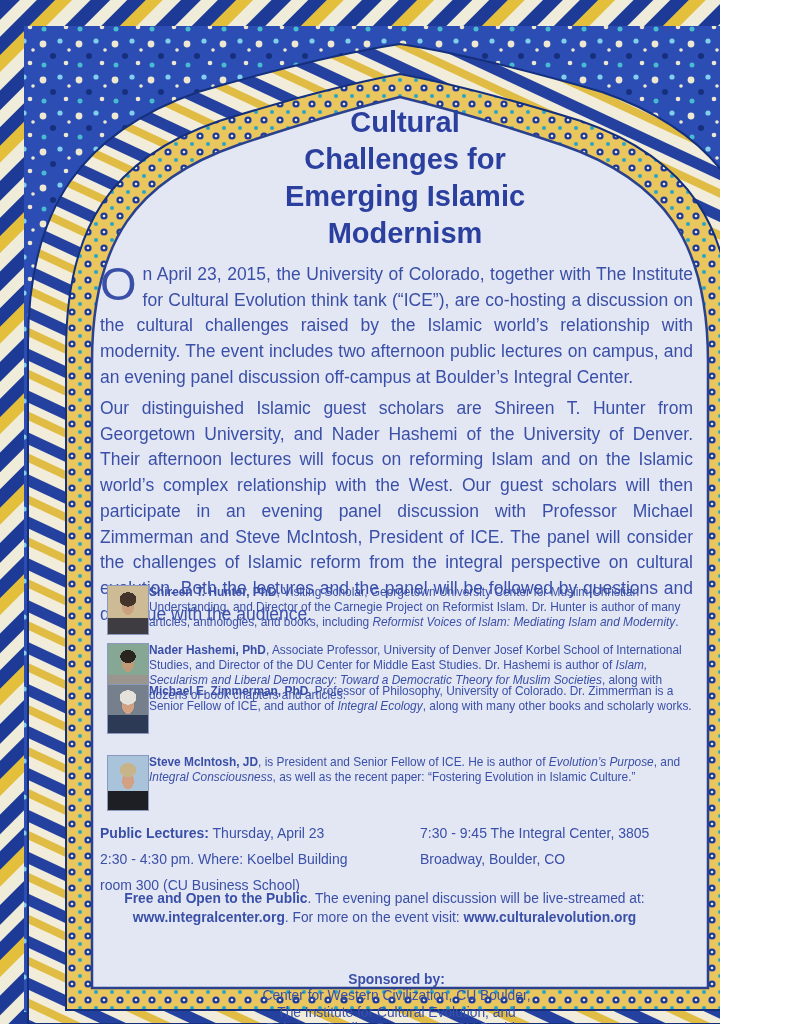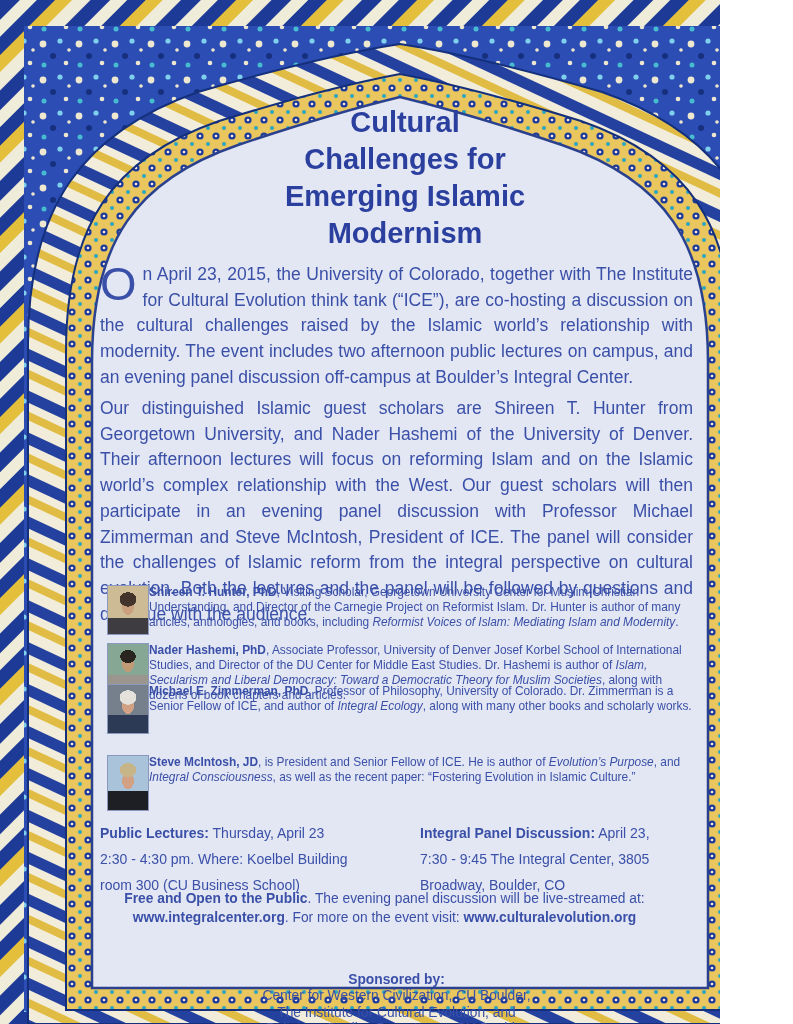--- a/index.html
+++ b/index.html
@@ -158,21 +158,20 @@
       </div>
     </div>
 
     <div class="events">
       <div class="ev-col ev-left">
         <div><b>Public Lectures:</b><span> Thursday, April 23</span></div>
         <div>2:30 - 4:30 pm. Where: Koelbel Building</div>
         <div>room 300 (CU Business School)</div>
       </div>
       <div class="ev-col ev-right">
-        <div><b>Integral Panel Discussion:</b><span> April 23,</span></div>
         <div>7:30 - 9:45 The Integral Center, 3805</div>
         <div>Broadway, Boulder, CO</div>
       </div>
     </div>
 
     <div class="free">
       <div><b>Free and Open to the Public</b><span>. The evening panel discussion will be live-streamed at:</span></div>
       <div><b>www.integralcenter.org</b><span>. For more on the event visit: </span><b>www.culturalevolution.org</b></div>
     </div>
 

